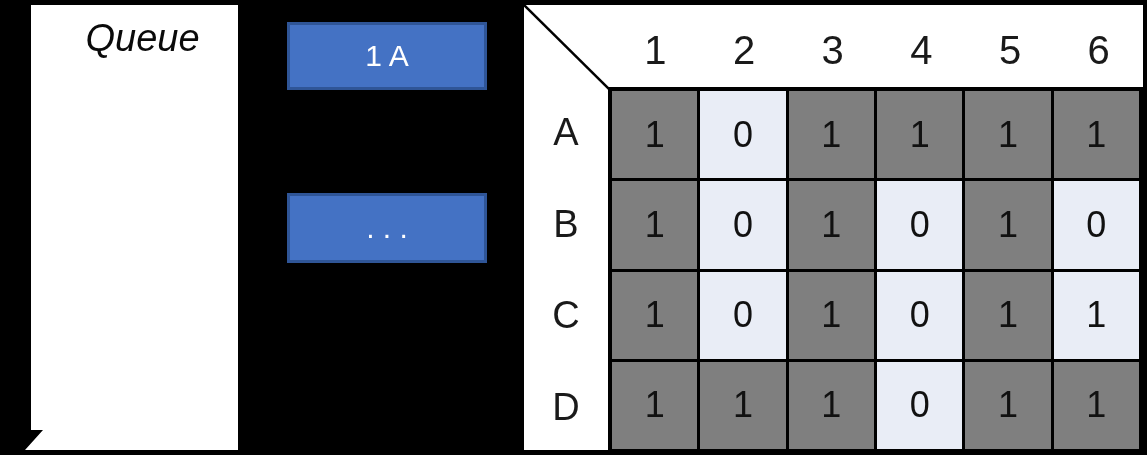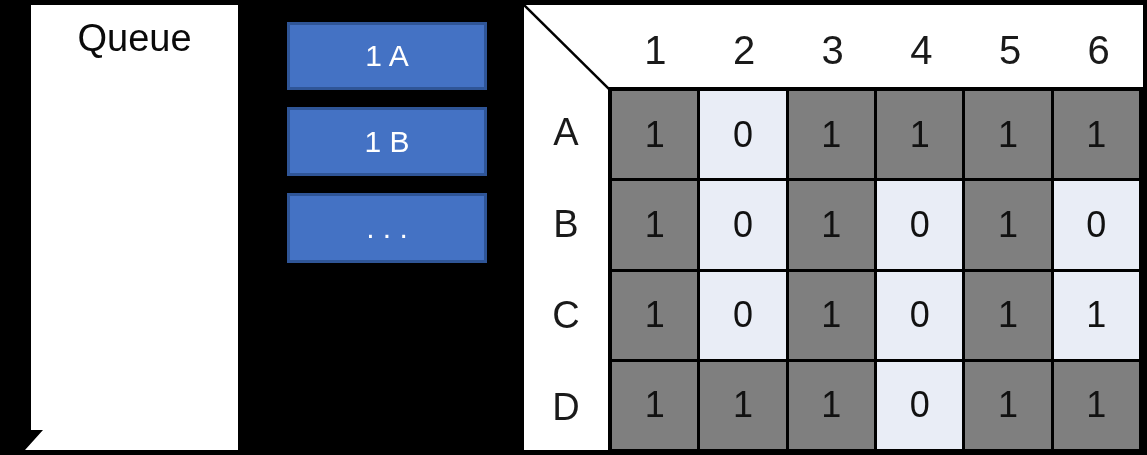--- a/index.html
+++ b/index.html
@@ -7,22 +7,22 @@
     position:relative;width:1147px;height:455px;background:#000;overflow:hidden;
     font-family:"Liberation Sans", sans-serif;
   }
   
   .queue-box{
     position:absolute;left:25px;top:5px;width:213px;height:445px;
     background:#fff;
     clip-path:polygon(6px 0, 100% 0, 100% 100%, 0 100%, 18px calc(100% - 20px), 6px calc(100% - 20px));
   }
   .queue-title{
-    position:absolute;left:6px;top:12px;width:207px;
-    text-align:center;font-size:38px;color:#0a0a0a;
+    position:absolute;left:14px;top:12px;width:207px;
+    text-align:center;font-size:38px;color:#0a0a0a;font-style:italic;
   }
   
   .stack-item{
     position:absolute;left:287px;width:200px;box-sizing:border-box;
     background:var(--accent-blue,#4472C4);
     border:3px solid var(--accent-blue-border,#2F5597);
     color:#fff;font-size:30px;
     display:flex;align-items:center;justify-content:center;
   }
   .stack-item-1{top:22px;height:68px;}
@@ -63,23 +63,20 @@
 <body>
 
 <div class="canvas">
 
   <div class="queue-box">
     <div class="queue-title">Queue</div>
   </div>
 
   <div class="stack-item stack-item-1">
     <span>1 A</span>
-  </div>
-  <div class="stack-item stack-item-2">
-    <span>1 B</span>
   </div>
   <div class="stack-item stack-item-3">
     <span>. . .</span>
   </div>
 
   <div class="matrix-panel">
     <div class="matrix-bg"></div>
 
     <svg class="diag" width="87" height="86">
       <line x1="0" y1="0" x2="87" y2="86" stroke="#000" stroke-width="2.5"></line>

